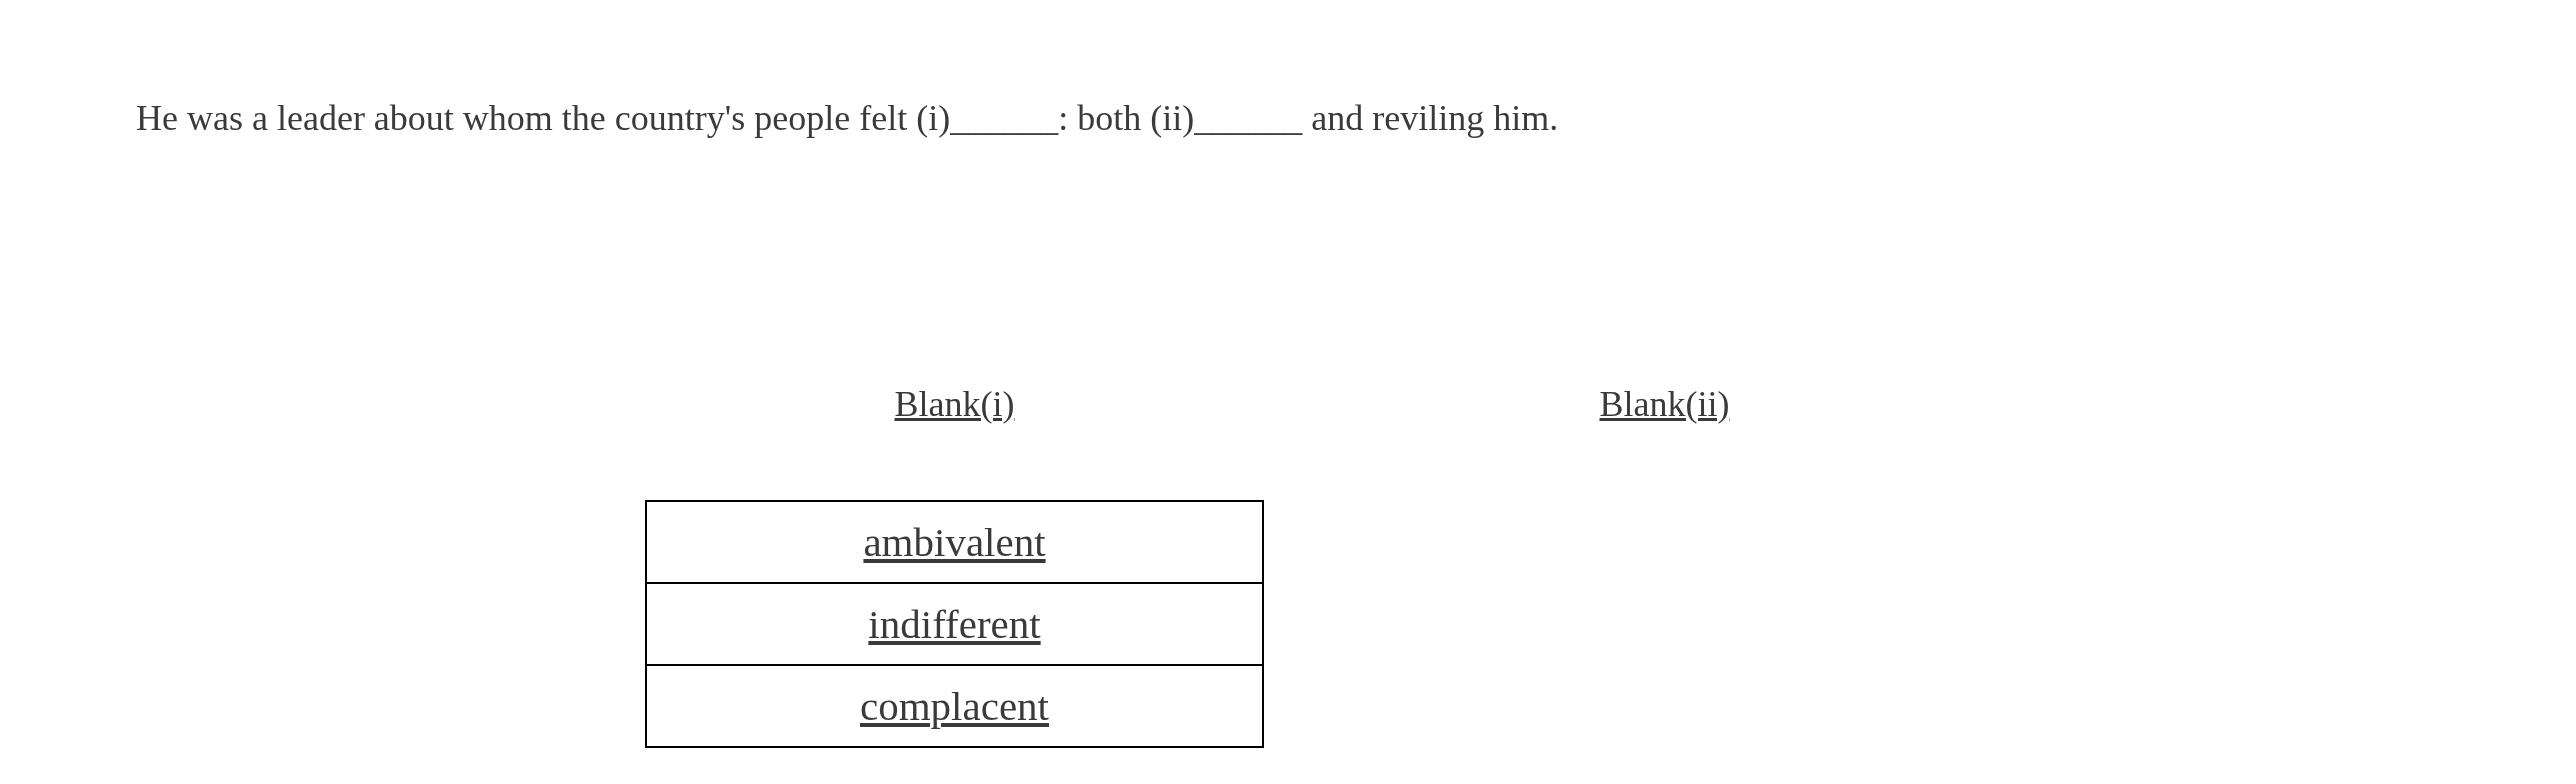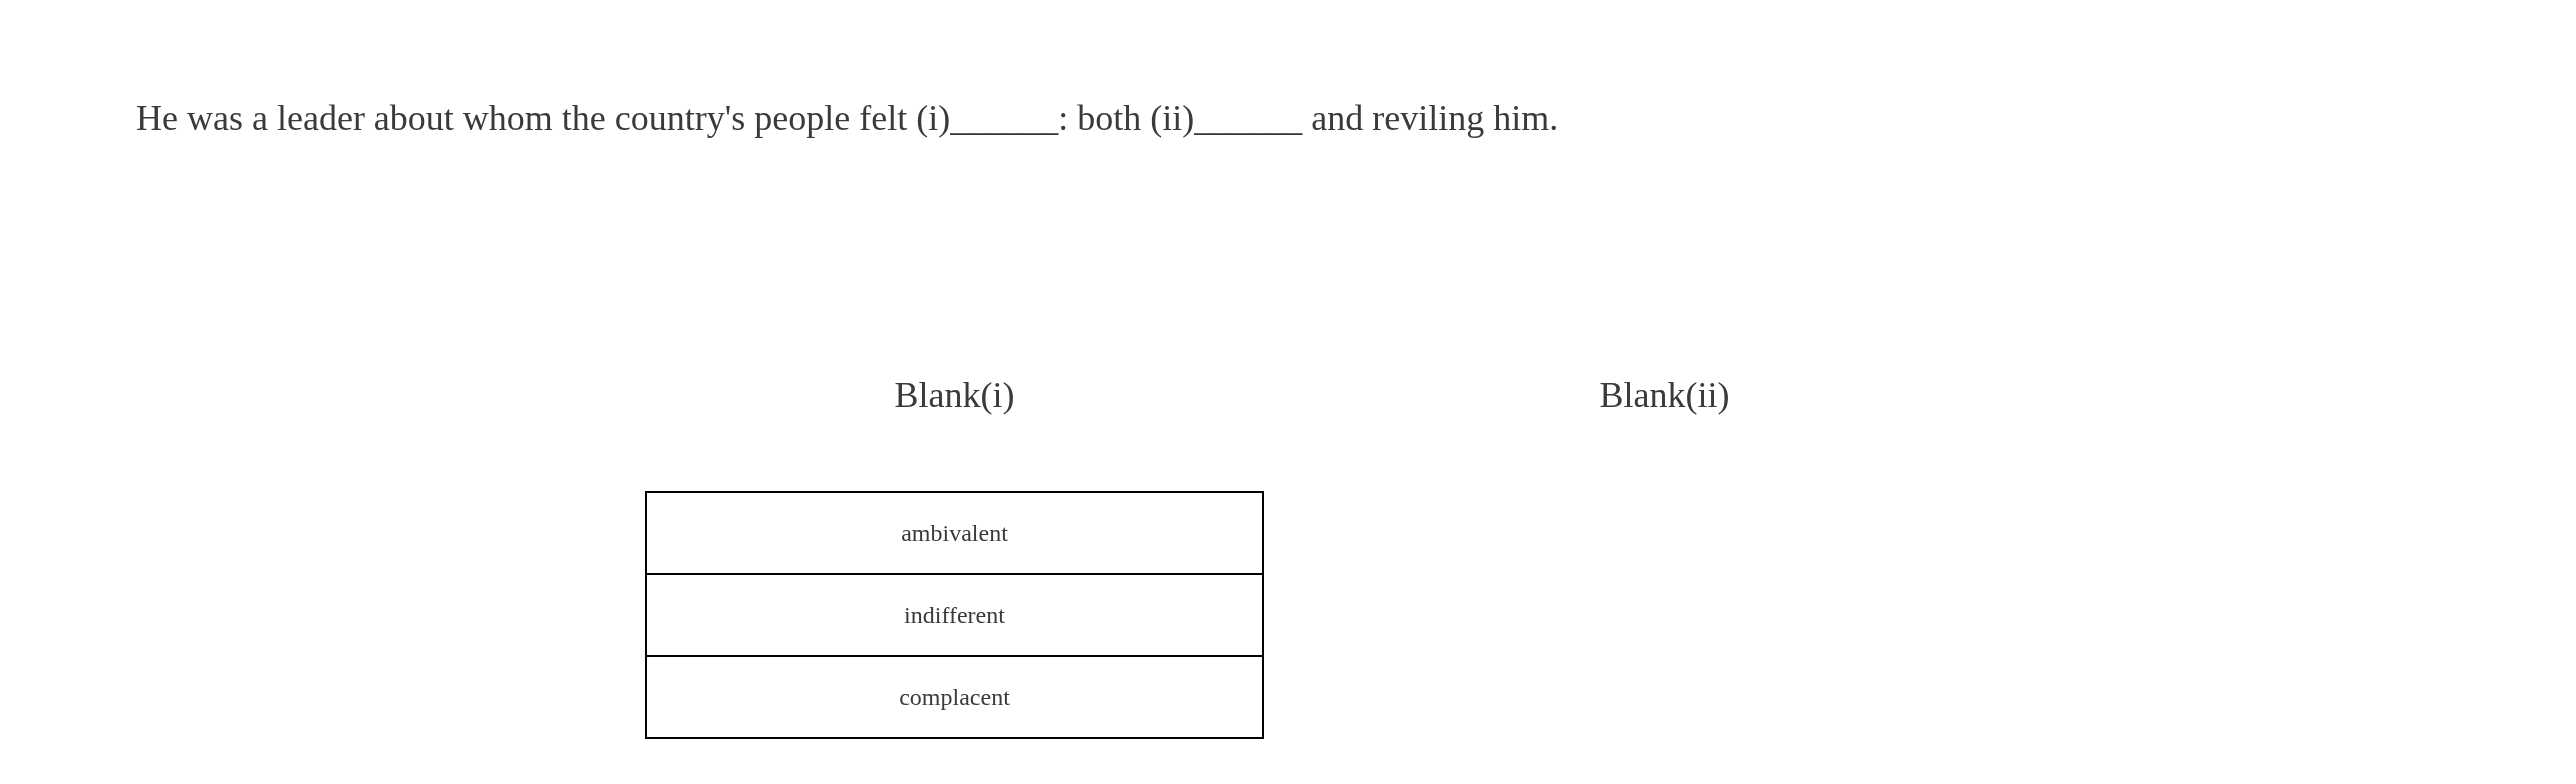--- a/index.html
+++ b/index.html
@@ -17,42 +17,43 @@
     position: absolute;
     left: 100px;
     top: 62px;
     font-size: 36px;
     line-height: 1.15;
     color: #3a3a3a;
     white-space: nowrap;
   }
   .blank-group {
     position: absolute;
-    top: 326px;
+    top: 335px;
+    text-decoration: underline;
   }
   .blank-group.first  { left: 609px;  width: 643px; }
   .blank-group.second { left: 1320px; width: 641px; }
   .blank-label {
     text-align: center;
     font-size: 36px;
     line-height: 1.2;
     color: #3a3a3a;
   }
   table.options {
     margin-top: 62px;
     width: 100%;
     border-collapse: collapse;
     background: #ffffff;
   }
   table.options td {
     border: 2.5px solid #000000;
     height: 82px;
     text-align: center;
     vertical-align: middle;
-    font-size: 24px;
+    font-size: 41px;
     color: #3a3a3a;
     cursor: pointer;
   }
 </style>
 </head>
 <body>
 
 <div class="page">
 
   <div class="question">He was a leader about whom the country's people felt (i)______: both (ii)______ and reviling him.</div>

